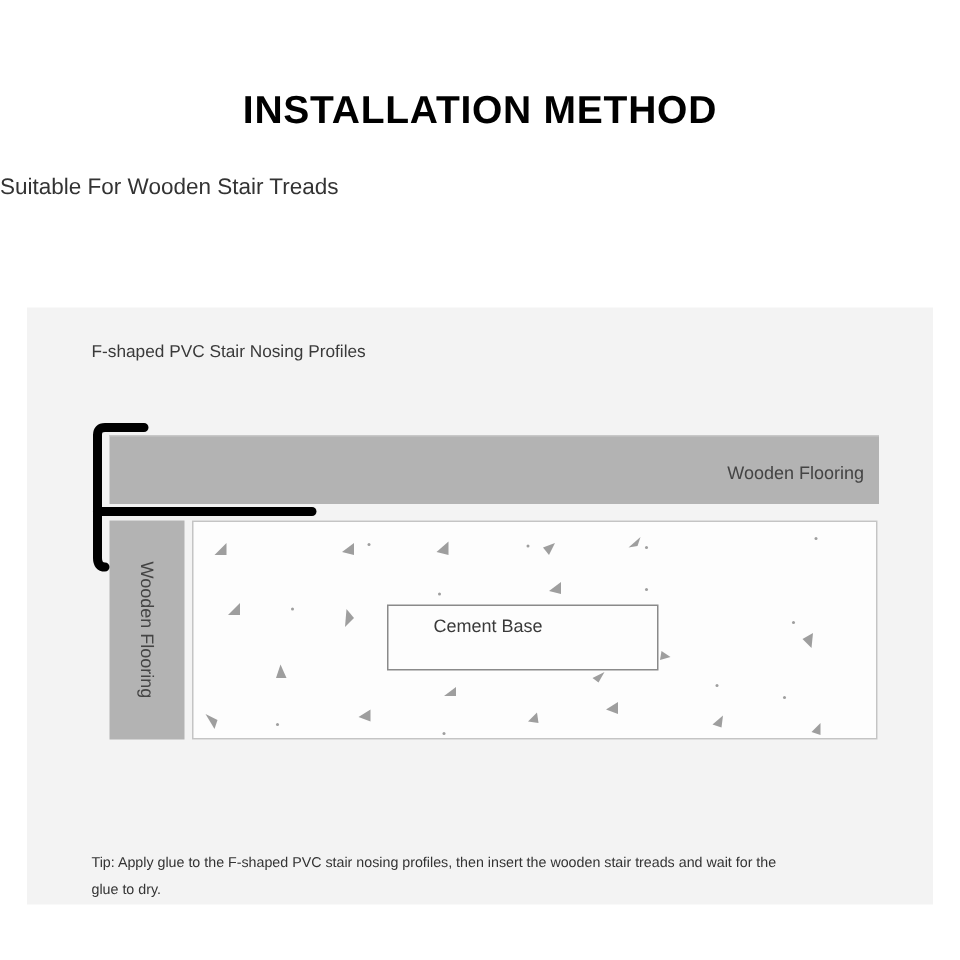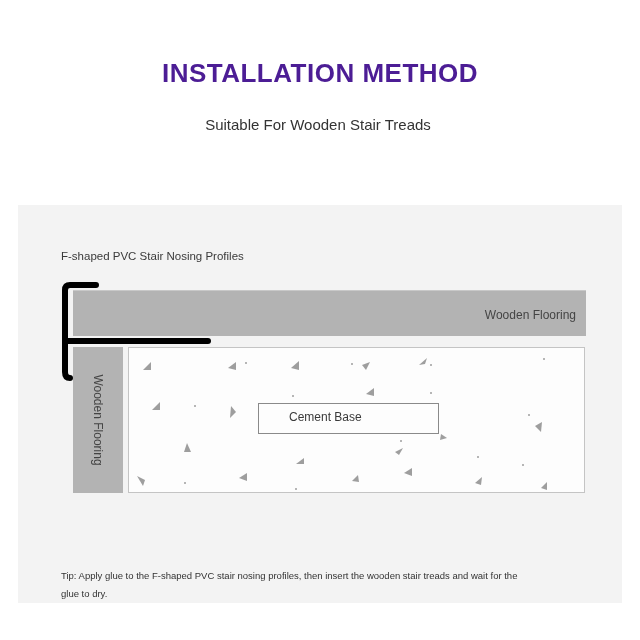--- a/index.html
+++ b/index.html
@@ -1,26 +1,26 @@
 <!DOCTYPE html>
 <html><head>
 <meta charset="utf-8">
 <style>
   html, body { margin: 0; padding: 0; }
   body { width: 640px; height: 640px; background: #ffffff; position: relative; overflow: hidden; font-family: "Liberation Sans", sans-serif; }
-  .title { position: absolute; left: 0; width: 640px; top: 58px; text-align: center; font-size: 26px; font-weight: bold; color: #4c1d95; letter-spacing: 0.5px; }
-  .subtitle { position: absolute; left: 0; width: 636px; top: 116px; text-align: center; font-size: 15px; color: #333333; }
+  .title { position: absolute; left: 0; width: 640px; top: 58px; text-align: center; font-size: 26px; font-weight: bold; color: #000000; letter-spacing: 0.5px; }
+  .subtitle { position: absolute; left: 0; width: 636px; top: 116px; font-size: 15px; color: #333333; }
   .panel { position: absolute; left: 18px; top: 205px; width: 604px; height: 398px; background: #f3f3f3; }
-  .panel-title { position: absolute; left: 61px; top: 250px; font-size: 11.5px; color: #3a3a3a; }
+  .panel-title { position: absolute; left: 61px; top: 229px; font-size: 11.5px; color: #3a3a3a; }
   .wood-top { position: absolute; left: 73px; top: 290px; width: 513px; height: 45px; background: #b3b3b3; border-top: 1px solid #c8c8c8; }
   .wood-top-label { position: absolute; right: 10px; top: 17px; font-size: 12px; color: #444; }
   .wood-side { position: absolute; left: 73px; top: 347px; width: 50px; height: 146px; background: #b3b3b3; }
   .wood-side-label { position: absolute; left: 25px; top: 73px; transform: translate(-50%, -50%) rotate(90deg); white-space: nowrap; font-size: 12px; color: #444; }
   .cement { position: absolute; left: 128px; top: 347px; width: 457px; height: 146px; background: #fdfdfd; border: 1px solid #c4c4c4; box-sizing: border-box; }
-  .cement-label-box { position: absolute; left: 258px; top: 403px; width: 181px; height: 31px; border: 1px solid #8a8a8a; box-sizing: border-box; background: #fdfdfd; }
+  .cement-label-box { position: absolute; left: 258px; top: 403px; width: 181px; height: 44px; border: 1px solid #8a8a8a; box-sizing: border-box; background: #fdfdfd; }
   .cement-label { position: absolute; left: 30px; top: 6px; font-size: 12px; color: #3a3a3a; }
   .fprofile { position: absolute; left: 0; top: 0; width: 640px; height: 640px; pointer-events: none; }
   .tip { position: absolute; left: 61px; top: 523px; width: 470px; font-size: 9.5px; line-height: 18px; color: #333; margin-top: 44px; }
 </style>
 </head>
 <body>
 
 <div class="title">INSTALLATION METHOD</div>
 <div class="subtitle">Suitable For Wooden Stair Treads</div>
 

